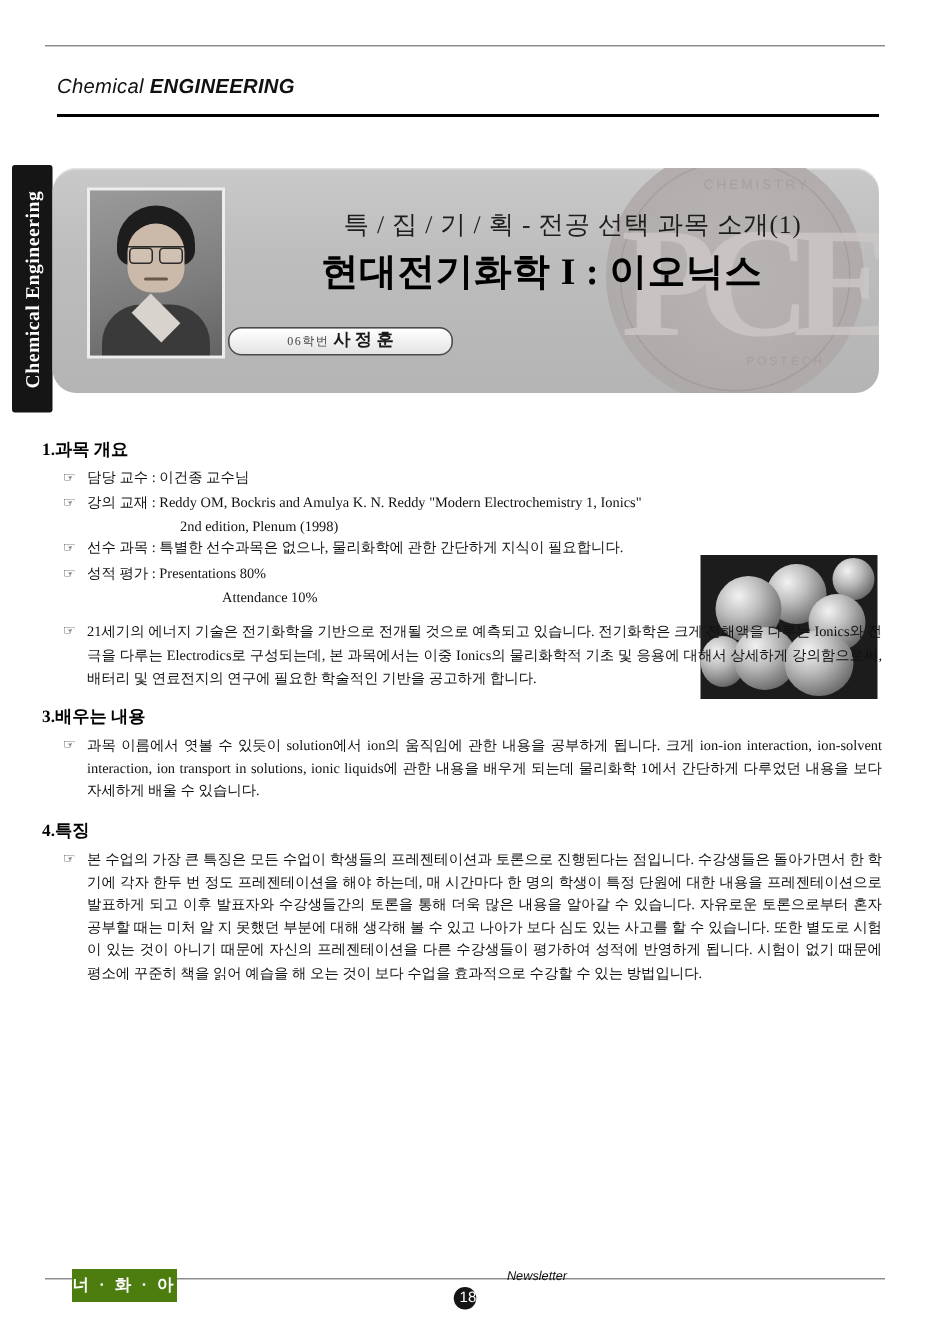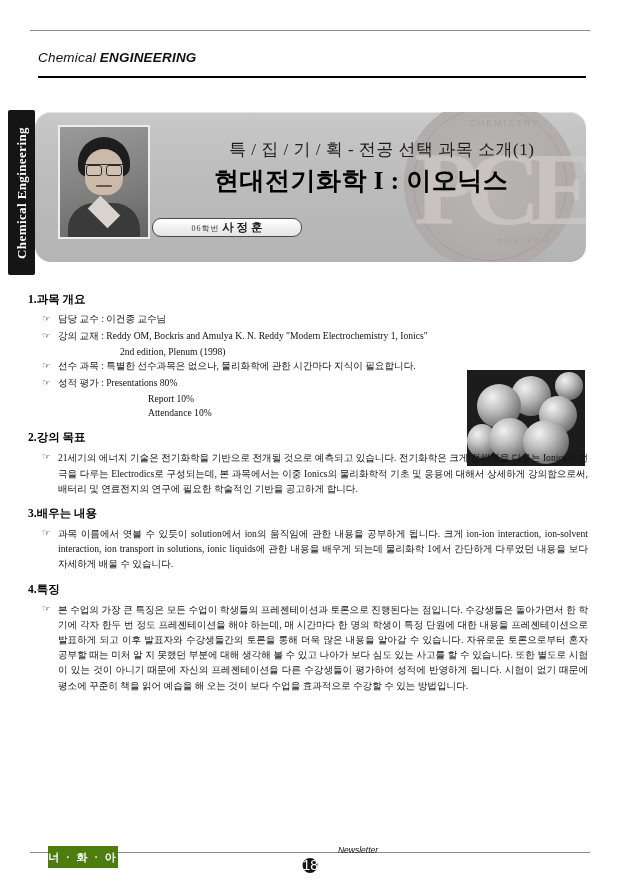--- a/index.html
+++ b/index.html
@@ -354,22 +354,22 @@
   }
   .page-number {
     position: absolute;
     left: 50%; top: 858px;
     transform: translateX(-50%);
     width: 15px; height: 15px;
     border-radius: 50%;
     background: #151515;
     color: #fff;
     font-family: "Liberation Sans", sans-serif;
-    font-size: 14px;
-    text-align: left;
+    font-size: 10px;
+    text-align: right;
     line-height: 15px;
   }
 </style>
 </head>
 <body>
 
 <div class="page">
 
   <div class="page-border-top"></div>
   <div class="page-border-bottom"></div>
@@ -435,35 +435,31 @@
       </div>
 
       <div class="bullet-row">
         <div class="bullet-mark">☞</div>
         <div class="bullet-text">강의 교재 : Reddy OM, Bockris and Amulya K. N. Reddy "Modern Electrochemistry 1, Ionics"</div>
       </div>
       <div class="indent-line">2nd edition, Plenum (1998)</div>
 
       <div class="bullet-row">
         <div class="bullet-mark">☞</div>
-        <div class="bullet-text">선수 과목 : 특별한 선수과목은 없으나, 물리화학에 관한 시간마다 지식이 필요합니다.</div>
+        <div class="bullet-text">선수 과목 : 특별한 선수과목은 없으나, 물리화학에 관한 간단하게 지식이 필요합니다.</div>
       </div>
 
       <div class="bullet-row">
         <div class="bullet-mark">☞</div>
         <div class="bullet-text">성적 평가 : Presentations 80%</div>
       </div>
-      <div class="indent-line wide">Report 10%</div>
       <div class="indent-line wide">Attendance 10%</div>
     </div>
 
     <div class="sec">
-      <div class="sec-title">
-        <span>2.</span><span>강의 목표</span>
-      </div>
       <div class="bullet-row">
         <div class="bullet-mark">☞</div>
         <div class="bullet-text para">21세기의 에너지 기술은 전기화학을 기반으로 전개될 것으로 예측되고 있습니다.  전기화학은 크게 전해액을 다루는 Ionics와 전극을 다루는 Electrodics로 구성되는데, 본 과목에서는 이중 Ionics의 물리화학적 기초 및 응용에 대해서 상세하게 강의함으로써, 배터리 및 연료전지의 연구에 필요한 학술적인 기반을 공고하게 합니다.</div>
       </div>
     </div>
 
     <div class="sec">
       <div class="sec-title">
         <span>3.</span><span>배우는 내용</span>
       </div>

